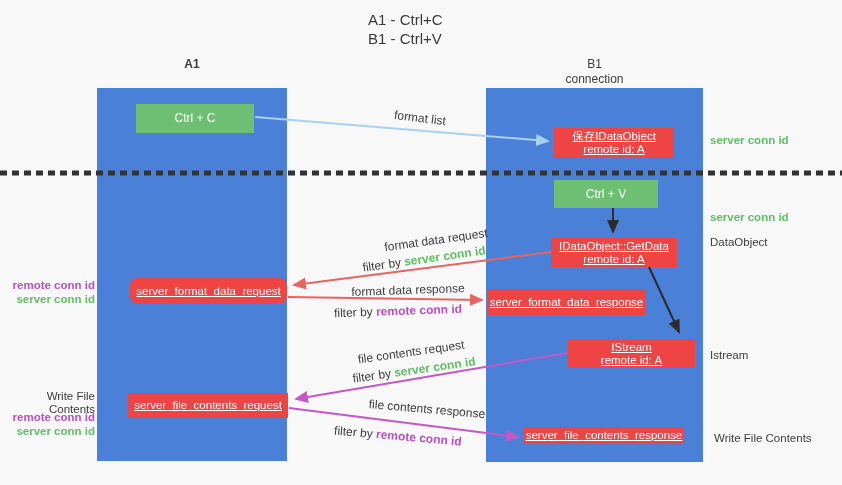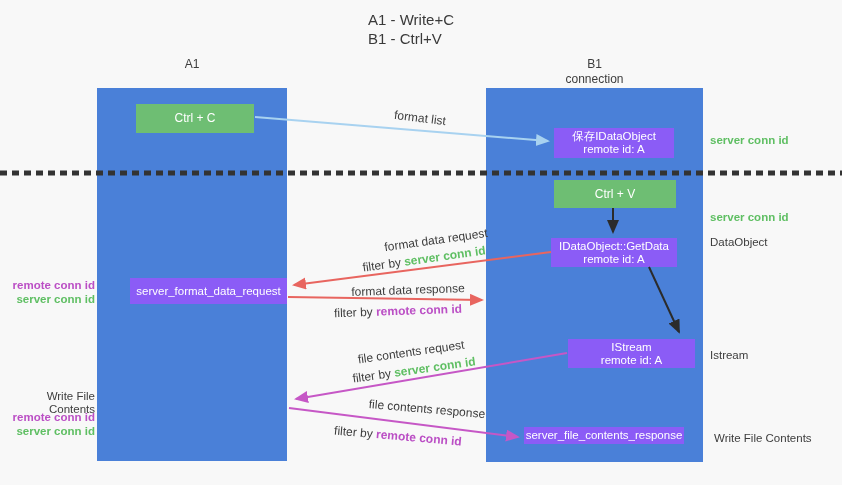--- a/index.html
+++ b/index.html
@@ -6,21 +6,21 @@
   .canvas { position:relative; width:842px; height:485px; background:#f8f8f8; overflow:hidden; }
 
   .title { position:absolute; left:368px; top:10px; font-size:15px; line-height:19px; color:#3a3a3a; }
 
   .lane { position:absolute; background:#4A80D8; }
   .lane-header { position:absolute; text-align:center; font-size:12px; color:#3d3d3d; line-height:15px; }
 
   .node { position:absolute; display:flex; flex-direction:column; align-items:center; justify-content:center;
           color:#fff; text-align:right; font-size:11.5px; line-height:13px; }
   .node.green  { background:#6EBE73; font-size:12px; }
-  .node.orange { background:#8b5cf6; }
+  .node.orange { background:#ef4444;text-decoration:underline; }
 
   .mlabel { position:absolute; font-size:11.5px; line-height:13px; white-space:nowrap; }
   .right-col { left:710px; }
   .left-col { left:0; width:95px; text-align:right; white-space:normal; }
   .bold-green  { color:#5FBF63; font-weight:bold; }
   .bold-purple { color:#BB4FC5; font-weight:bold; }
   .dark { color:#3d3d3d; font-weight:normal; }
 
   .flow { position:absolute; font-size:12px; color:#3d3d3d; white-space:nowrap; transform:translate(-50%,-50%); }
   .r-m8 { transform:translate(-50%,-50%) rotate(-8deg); }
@@ -29,55 +29,61 @@
   .r-p7 { transform:translate(-50%,-50%) rotate(7deg); }
 
   svg.arrows { position:absolute; left:0; top:0; pointer-events:none; }
 </style>
 </head>
 <body>
 
 <div class="canvas">
 
   <div class="title">
-    <div>A1 - Write+C</div>
+    <div>A1 - Ctrl+C</div>
     <div>B1 - Ctrl+V</div>
   </div>
 
-  <div class="lane-header" style="left:97px; top:57px; width:190px;">
+  <div class="lane-header" style="left:97px; top:57px; width:190px;font-weight:bold;">
     <div>A1</div>
   </div>
   <div class="lane-header" style="left:486px; top:57px; width:217px;">
     <div>B1</div>
     <div>connection</div>
   </div>
 
   <div class="lane" style="left:97px; top:88px; width:190px; height:373px;"></div>
   <div class="lane" style="left:486px; top:88px; width:217px; height:374px;"></div>
 
   <div class="node green" style="left:136px; top:104px; width:118px; height:29px;">
     <span>Ctrl + C</span>
   </div>
   <div class="node orange" style="left:554px; top:128px; width:120px; height:30px;">
     <span>保存IDataObject</span>
     <span>remote id: A</span>
   </div>
-  <div class="node green" style="left:554px; top:180px; width:122px; height:28px;">
+  <div class="node green" style="left:554px; top:180px; width:104px; height:28px;">
     <span>Ctrl + V</span>
   </div>
   <div class="node orange" style="left:551px; top:238px; width:126px; height:29px;">
     <span>IDataObject::GetData</span>
     <span>remote id: A</span>
   </div>
-  <div class="node orange" style="left:130px; top:278px; width:157px; height:26px;">
+  <div class="node orange" style="left:130px; top:278px; width:157px; height:26px;border-radius:8px;">
     <span>server_format_data_request</span>
+  </div>
+  <div class="node orange" style="left:488px; top:289px; width:157px; height:26px;">
+    <span>server_format_data_response</span>
   </div>
   <div class="node orange" style="left:568px; top:339px; width:127px; height:29px;">
     <span>IStream</span>
     <span>remote id: A</span>
+  </div>
+  <div class="node orange" style="left:128px; top:393px; width:160px; height:25px;">
+    <span>server_file_contents_request</span>
   </div>
   <div class="node orange" style="left:524px; top:427px; width:160px; height:17px;">
     <span>server_file_contents_response</span>
   </div>
 
   <div class="mlabel right-col bold-green" style="top:134px;">server conn id</div>
   <div class="mlabel right-col bold-green" style="top:211px;">server conn id</div>
   <div class="mlabel right-col dark" style="top:236px;">DataObject</div>
   <div class="mlabel right-col dark" style="top:349px;">Istream</div>
   <div class="mlabel dark" style="left:714px; top:432px;">Write File Contents</div>

